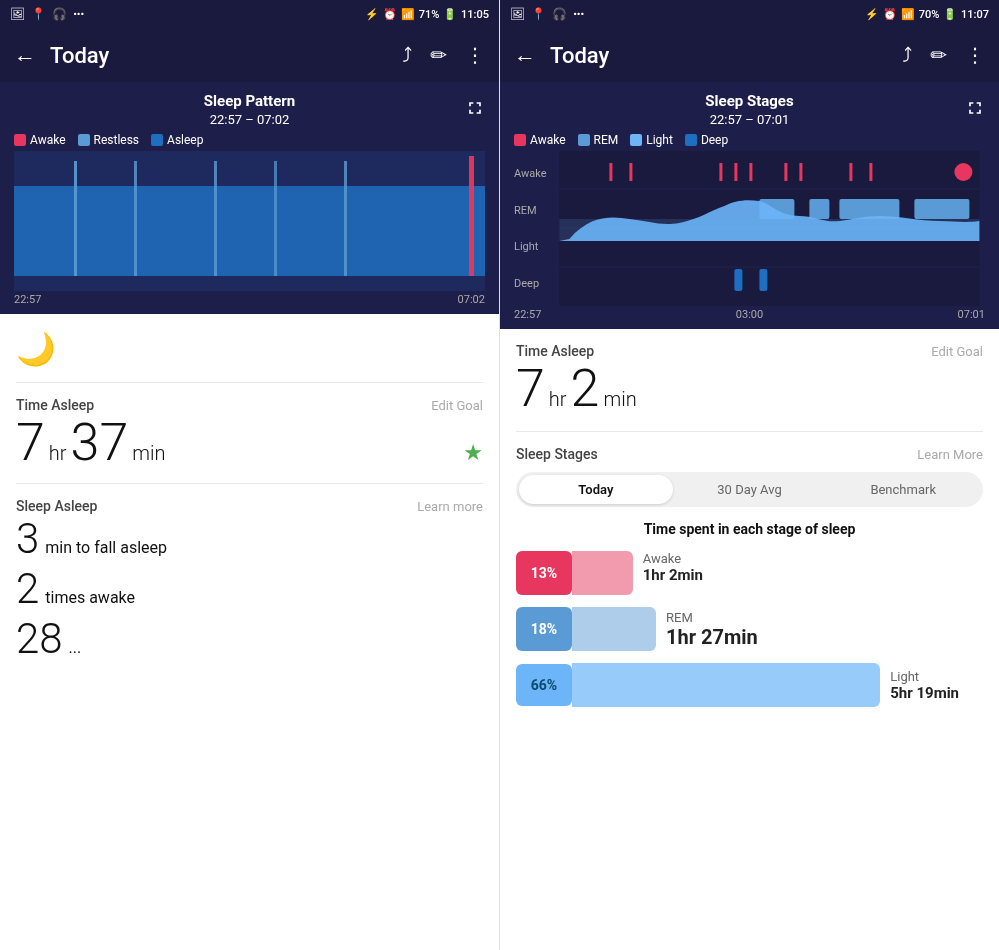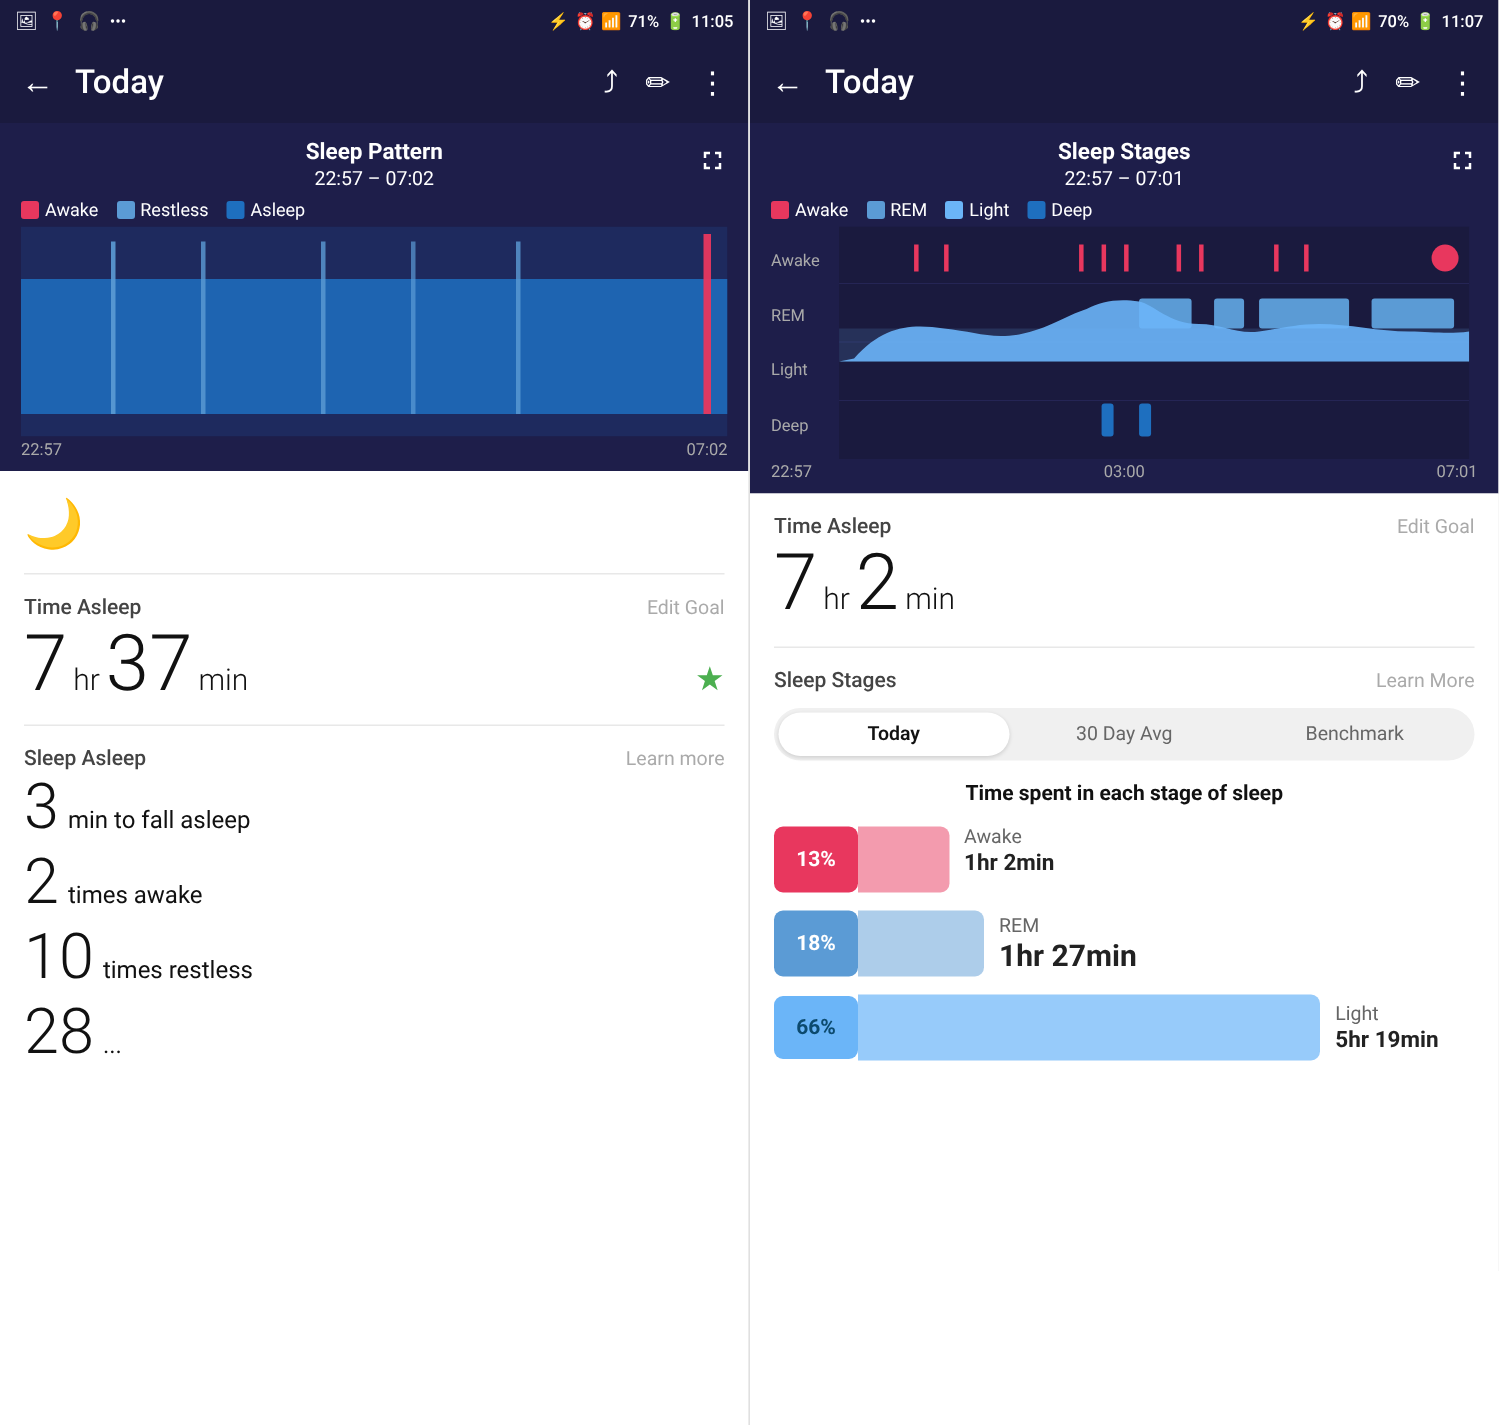--- a/index.html
+++ b/index.html
@@ -198,24 +198,20 @@
         <span class="stat-label">Sleep Asleep</span>
         <span class="stat-action">Learn more</span>
       </div>
       <div class="quality-item">
         <span class="quality-big">3</span>
         <span class="quality-text">min to fall asleep</span>
       </div>
       <div class="quality-item">
         <span class="quality-big">2</span>
         <span class="quality-text">times awake</span>
-      </div>
-      <div class="quality-item">
-        <span class="quality-big">10</span>
-        <span class="quality-text">times restless</span>
       </div>
       <div class="quality-item">
         <span class="quality-big">28</span>
         <span class="quality-text">...</span>
       </div>
     </div>
   </div>
 </div>
 
 <div class="right-panel">

